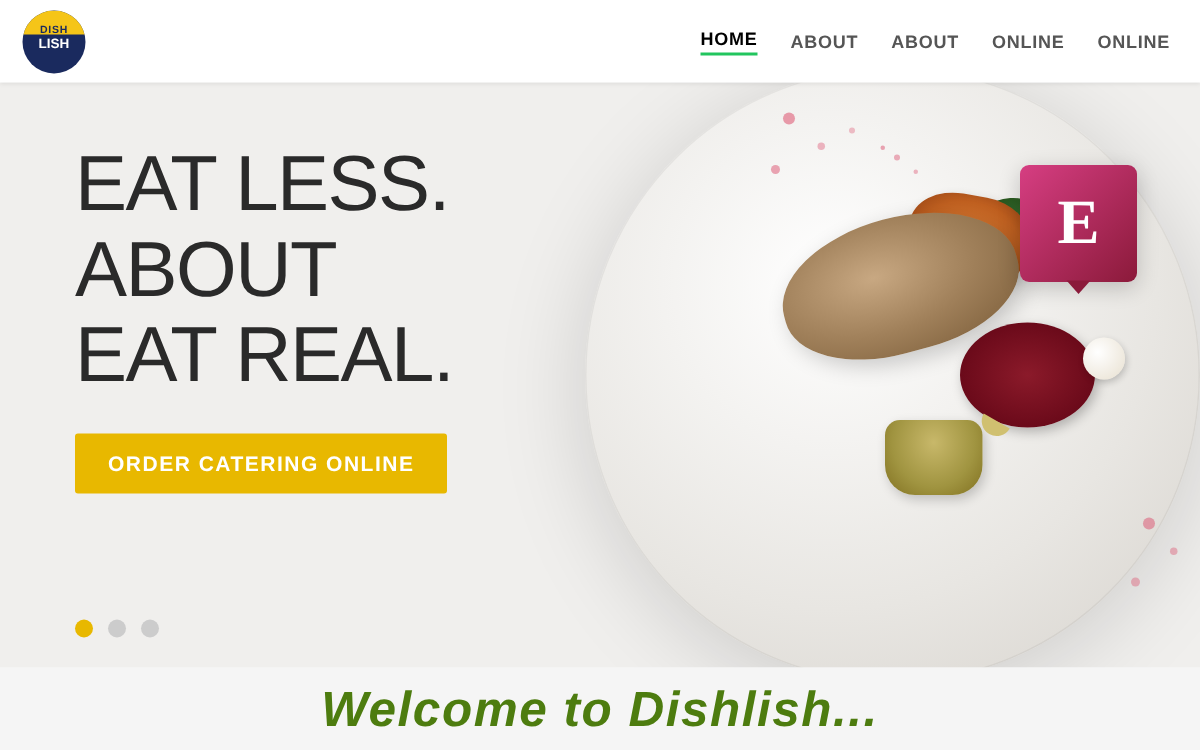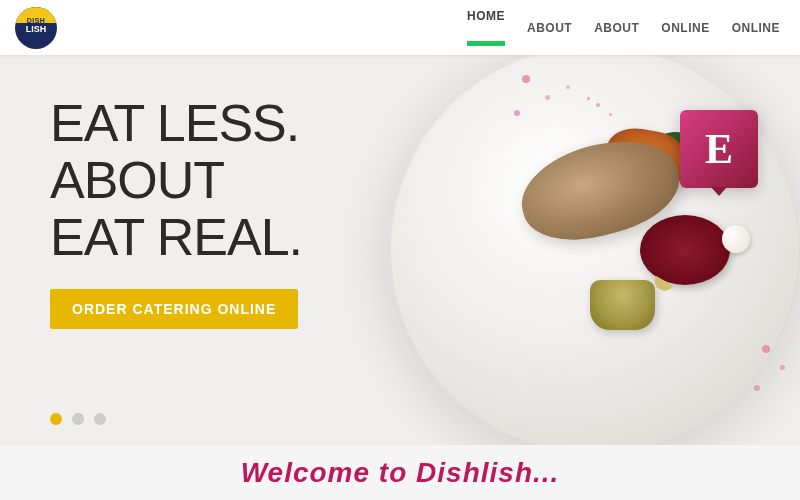--- a/index.html
+++ b/index.html
@@ -68,23 +68,23 @@
     }
     .nav-item {
       font-size: 12px;
       font-weight: 600;
       color: #555;
       letter-spacing: 0.5px;
       cursor: pointer;
       text-decoration: none;
     }
     .nav-item.active {
-      color: #404040;
-      border-bottom: 5px solid #22c55e;
-      padding-bottom: 18px;
+      color: #000000;
+      border-bottom: 2px solid #22c55e;
+      padding-bottom: 2px;
     }
 
     
     .hero {
       position: absolute;
       top: 55px;
       left: 0; right: 0;
       height: 390px;
       background: #f0efed;
       overflow: hidden;
@@ -287,23 +287,23 @@
       position: absolute;
       bottom: 0;
       left: 0; right: 0;
       height: 55px;
       background: #f5f5f5;
       display: flex;
       align-items: center;
       justify-content: center;
     }
     .teaser-text {
-      font-size: 28px;
+      font-size: 33px;
       font-weight: 700;
-      color: #be185d;
+      color: #4d7c0f;
       letter-spacing: 1px;
       font-style: italic;
     }
   </style>
 </head>
 <body>
 
 <header class="header">
   <div class="logo-wrap">
     <div class="logo-circle">

